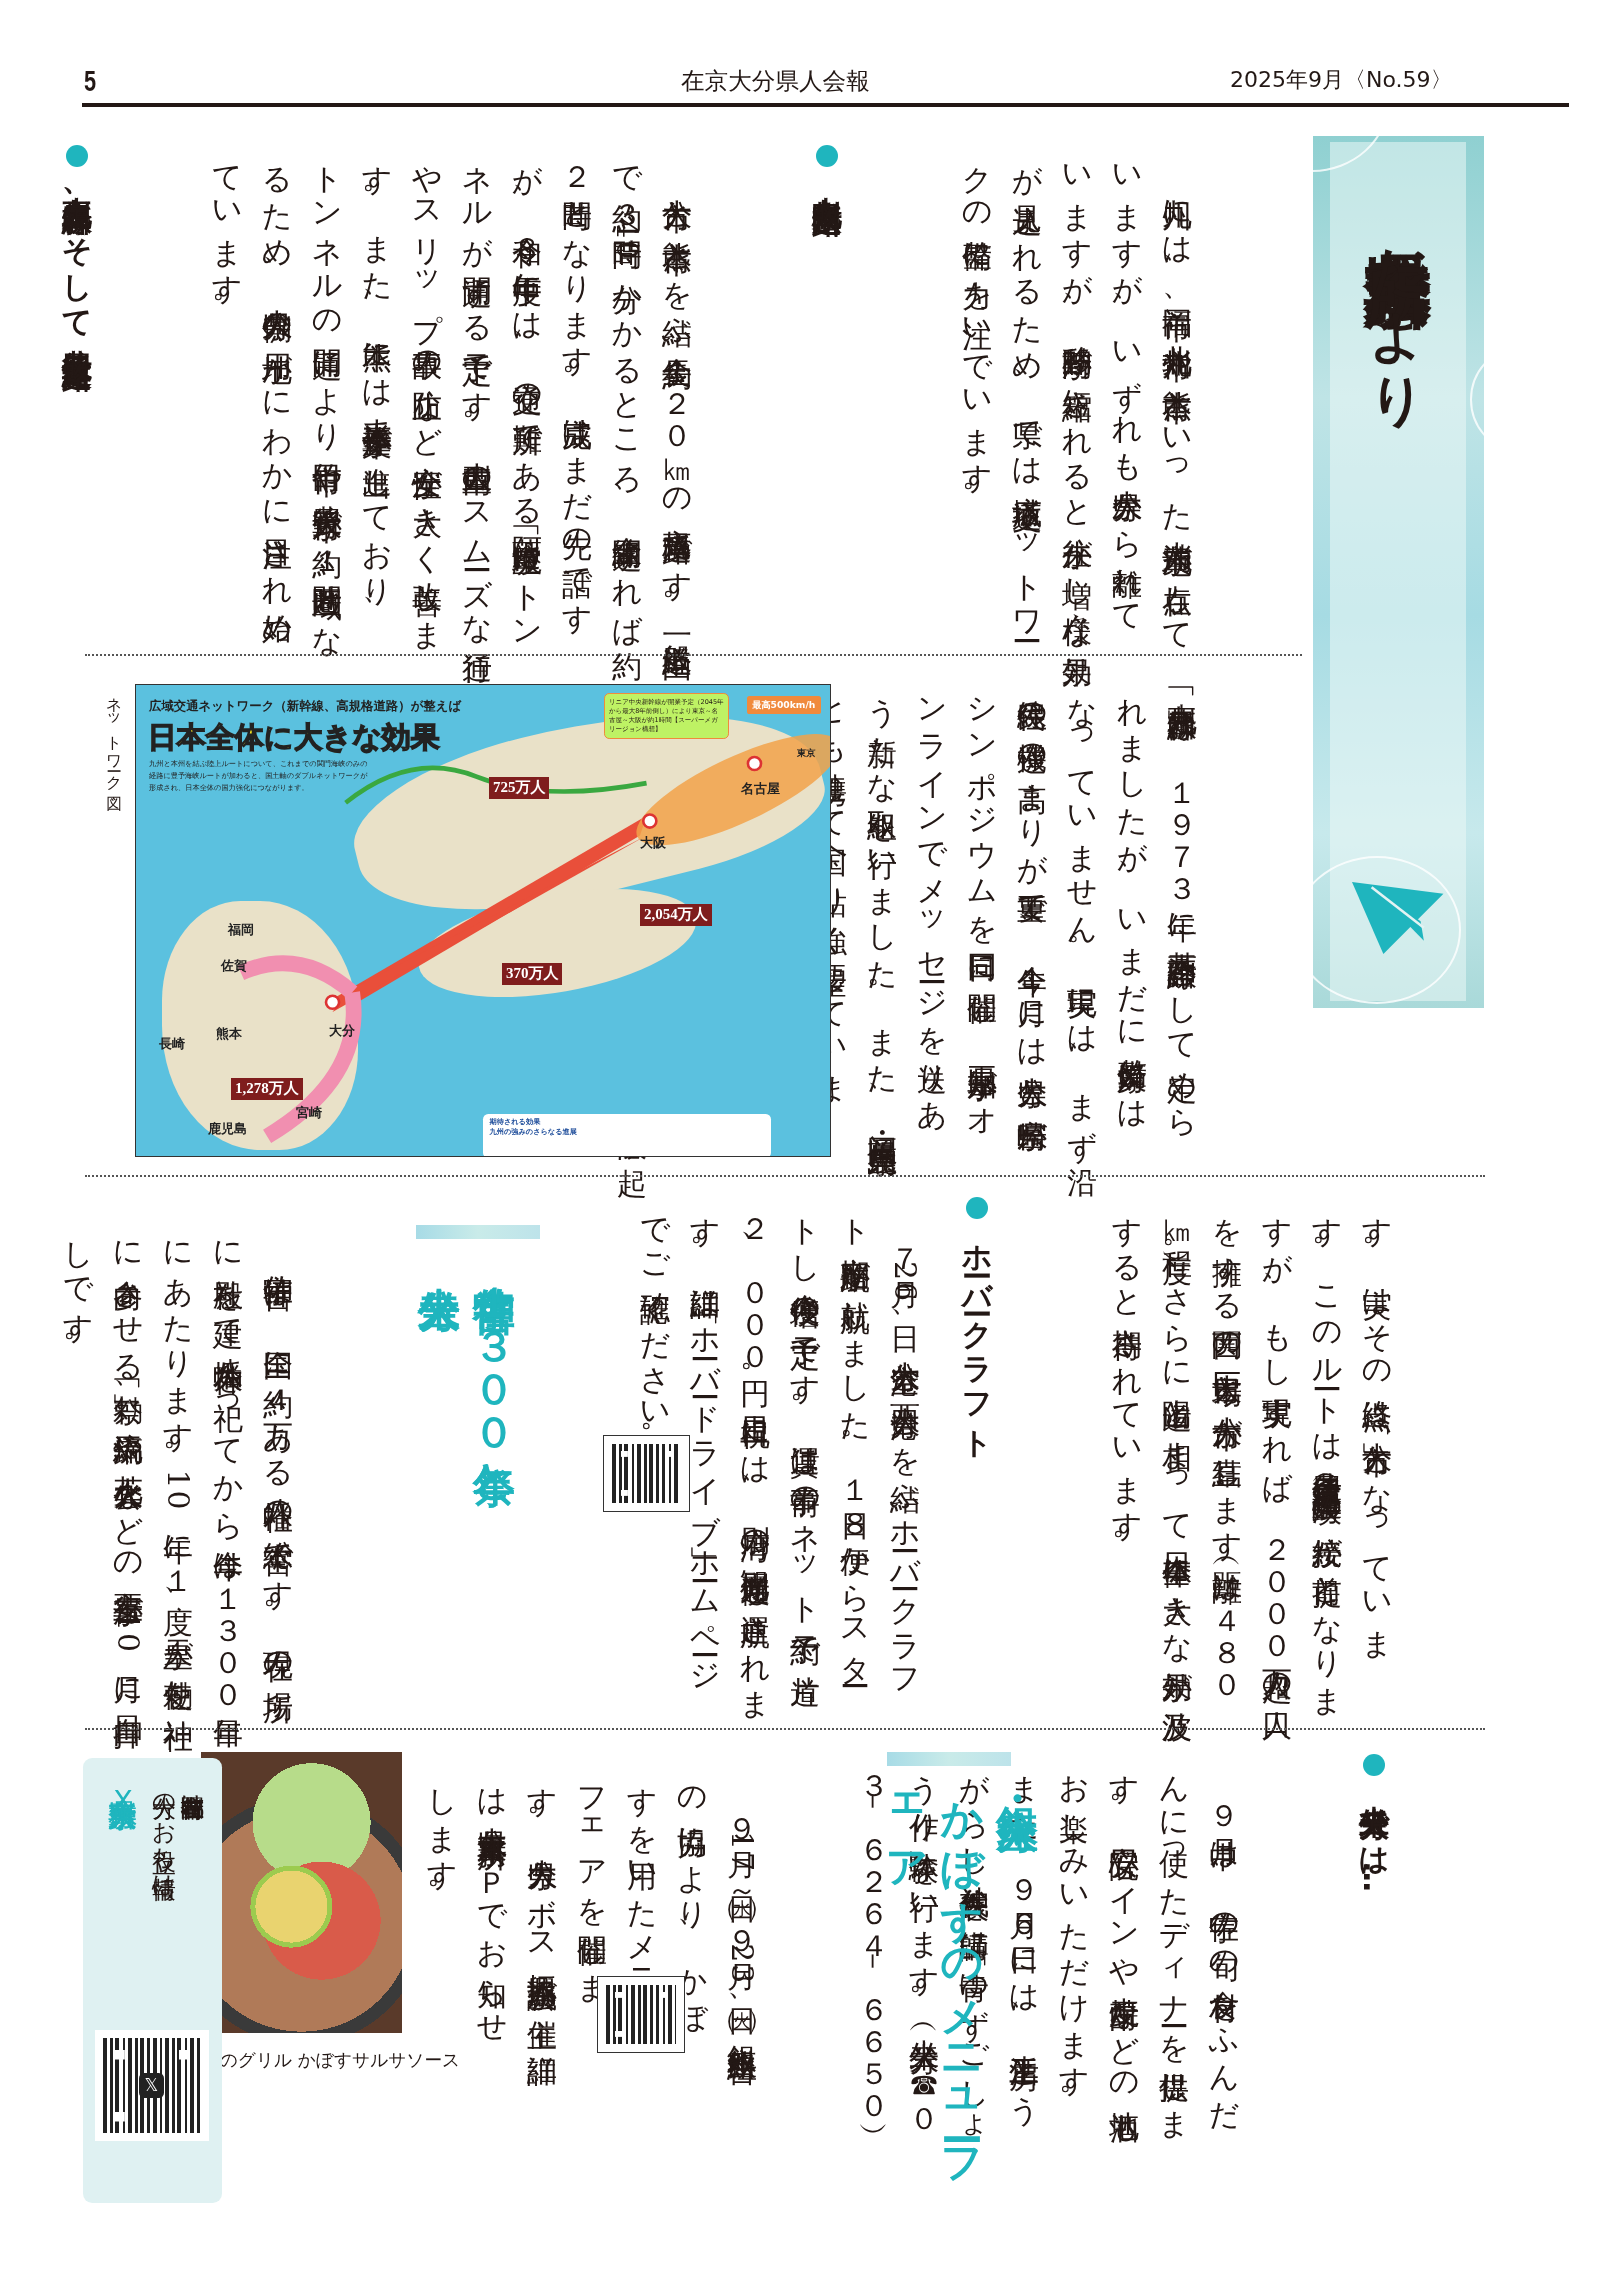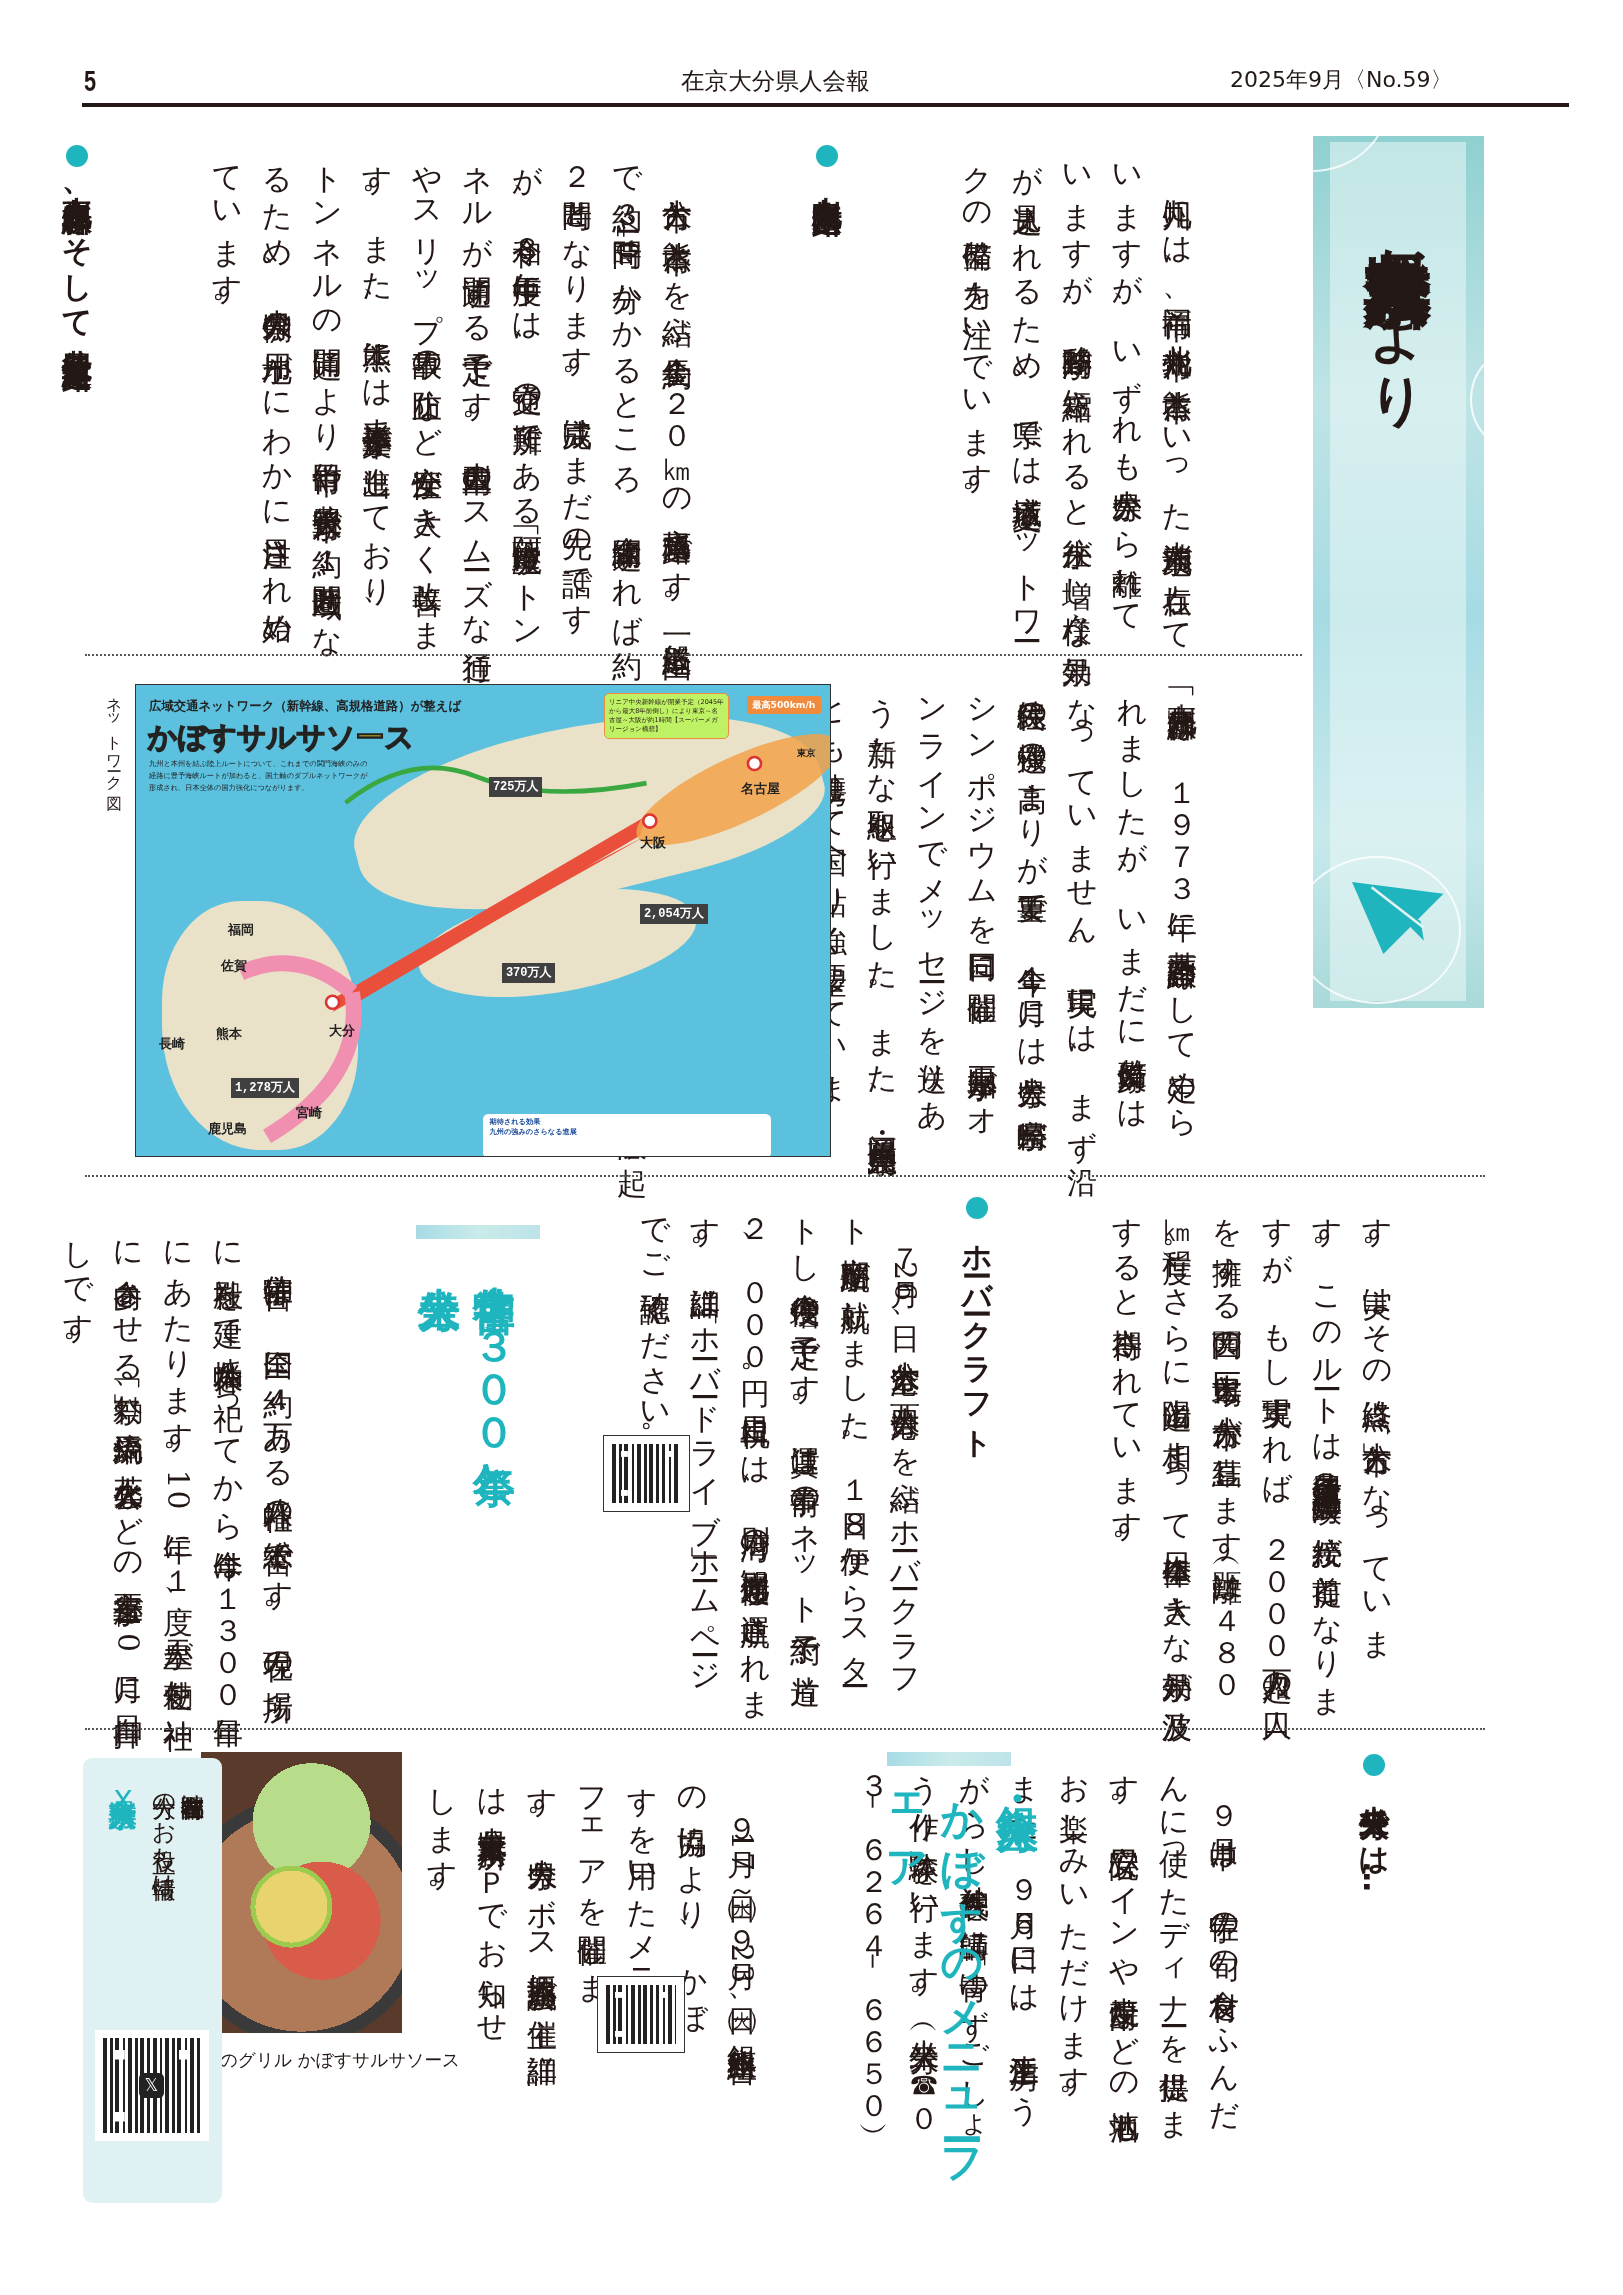--- a/index.html
+++ b/index.html
@@ -20,21 +20,21 @@
   .masthead .ring{position:absolute;border:2px solid rgba(255,255,255,0.8);border-radius:50%;}
   .masthead .mt{writing-mode:vertical-rl;position:absolute;left:36px;top:62px;font-family:"DejaVu Sans",sans-serif;font-weight:bold;font-size:68px;line-height:98px;letter-spacing:1.3px;color:#231815;}
   .masthead .mt .small{font-size:55px;}
   .masthead svg{position:absolute;left:39px;top:746px;}
   .map{position:absolute;left:135px;top:684px;width:694px;height:471px;background:#5bc1df;border:1.3px solid #333;overflow:hidden;}
   .map .land{position:absolute;background:#e9e1c8;}
   .map .ttl1{position:absolute;left:13px;top:13px;font-family:"DejaVu Sans",sans-serif;font-weight:bold;font-size:12.4px;color:#222;}
   .map .ttl2{position:absolute;left:11.8px;top:33px;font-family:"DejaVu Sans",sans-serif;font-weight:bold;font-size:29px;color:#fdea1f;-webkit-text-stroke:1.3px #222;}
   .map .desc{position:absolute;left:13px;top:73px;width:222px;font-family:"DejaVu Sans",sans-serif;font-size:7.2px;line-height:11.8px;color:#222;}
   .map .city{position:absolute;font-family:Liberation Mono, monospace;font-weight:bold;font-size:13px;color:#222;}
-  .map .pop{position:absolute;background:#404040;color:#fff;font-family:Liberation Mono, monospace;font-weight:bold;font-size:12px;padding:1.3px 3.9px;}
+  .map .pop{position:absolute;background:#7f1d1d;color:#fff;font-family:Liberation Serif, serif;font-weight:bold;font-size:15px;padding:1.3px 3.9px;}
   .map .box{position:absolute;background:#fff;border-radius:5.2px;font-family:"DejaVu Sans",sans-serif;font-size:7.2px;color:#222;}
   .map .callout{position:absolute;left:468px;top:7.9px;width:115px;padding:3.9px;background:#bef264;border:1.3px solid #f08a3c;border-radius:5.2px;font-family:"DejaVu Sans",sans-serif;font-size:6.5px;line-height:9.2px;}
   .map .speed{position:absolute;left:591px;top:11px;background:#f08a3c;color:#fff;font-family:"DejaVu Sans",sans-serif;font-weight:bold;font-size:9.2px;padding:2.6px 5.2px;border-radius:2.6px;margin-left:20px;}
   .caption-v{writing-mode:vertical-rl;position:absolute;left:103px;top:686px;font-family:"DejaVu Sans",sans-serif;font-size:15.7px;letter-spacing:1.3px;}
   .hband{position:absolute;height:14.4px;background:linear-gradient(90deg,#a7dbe6,#c9ebe9,#bde3ea);}
   .headv{writing-mode:vertical-rl;position:absolute;font-family:"DejaVu Sans",sans-serif;font-weight:bold;color:#1fb5be;font-size:42px;line-height:55px;letter-spacing:1.3px;}
   .qr{position:absolute;border:1.3px solid #333;background:#fff;}
   .qr .code{position:absolute;left:7.9px;top:7.9px;right:7.9px;bottom:7.9px;
     background:
       linear-gradient(#fff,#fff) 14% 14%/10% 10% no-repeat,
@@ -87,21 +87,21 @@
 </div>
 
 <div class="dots" style="left:85px;top:654px;width:1217px;"></div>
 
 <div class="caption-v">ネットワーク図</div>
 <div class="map">
   <div class="land" style="left:216px;top:39px;width:471px;height:170px;border-radius:40% 60% 30% 50%;transform:rotate(-14deg);"></div>
   <div class="land" style="left:26px;top:216px;width:196px;height:249px;border-radius:40% 50% 40% 50%;"></div>
   <div class="land" style="left:281px;top:209px;width:281px;height:98px;border-radius:50%;transform:rotate(-10deg);"></div>
   <div class="ttl1">広域交通ネットワーク（新幹線、高規格道路）が整えば</div>
-  <div class="ttl2">かぼすサルサソース</div>
+  <div class="ttl2">日本全体に大きな効果</div>
   <div class="desc">九州と本州を結ぶ陸上ルートについて、これまでの関門海峡のみの経路に豊予海峡ルートが加わると、国土軸のダブルネットワークが形成され、日本全体の国力強化につながります。</div>
   <div class="callout">リニア中央新幹線が開業予定（2045年から最大8年前倒し）により東京～名古屋～大阪が約1時間【スーパーメガリージョン構想】</div>
   <div class="speed">最高500km/h</div>
   <svg style="position:absolute;left:0;top:0;" width="694" height="471" viewBox="0 0 1060 720">
     <path d="M320 180 Q420 100 520 140 T780 150" stroke="#3aa840" stroke-width="7" fill="none"></path>
     <polygon points="300,480 780,200 770,230 330,490" fill="#e94f3a"></polygon>
     <polygon points="780,230 300,500 320,470" fill="#e94f3a"></polygon>
     <ellipse cx="920" cy="160" rx="170" ry="50" fill="#f2a24a" transform="rotate(-25 920 160)" opacity="0.85"></ellipse>
     <path d="M330 470 Q250 400 160 440" stroke="#f18fb0" stroke-width="24" fill="none"></path>
     <path d="M330 470 Q350 600 200 690" stroke="#f18fb0" stroke-width="24" fill="none"></path>

